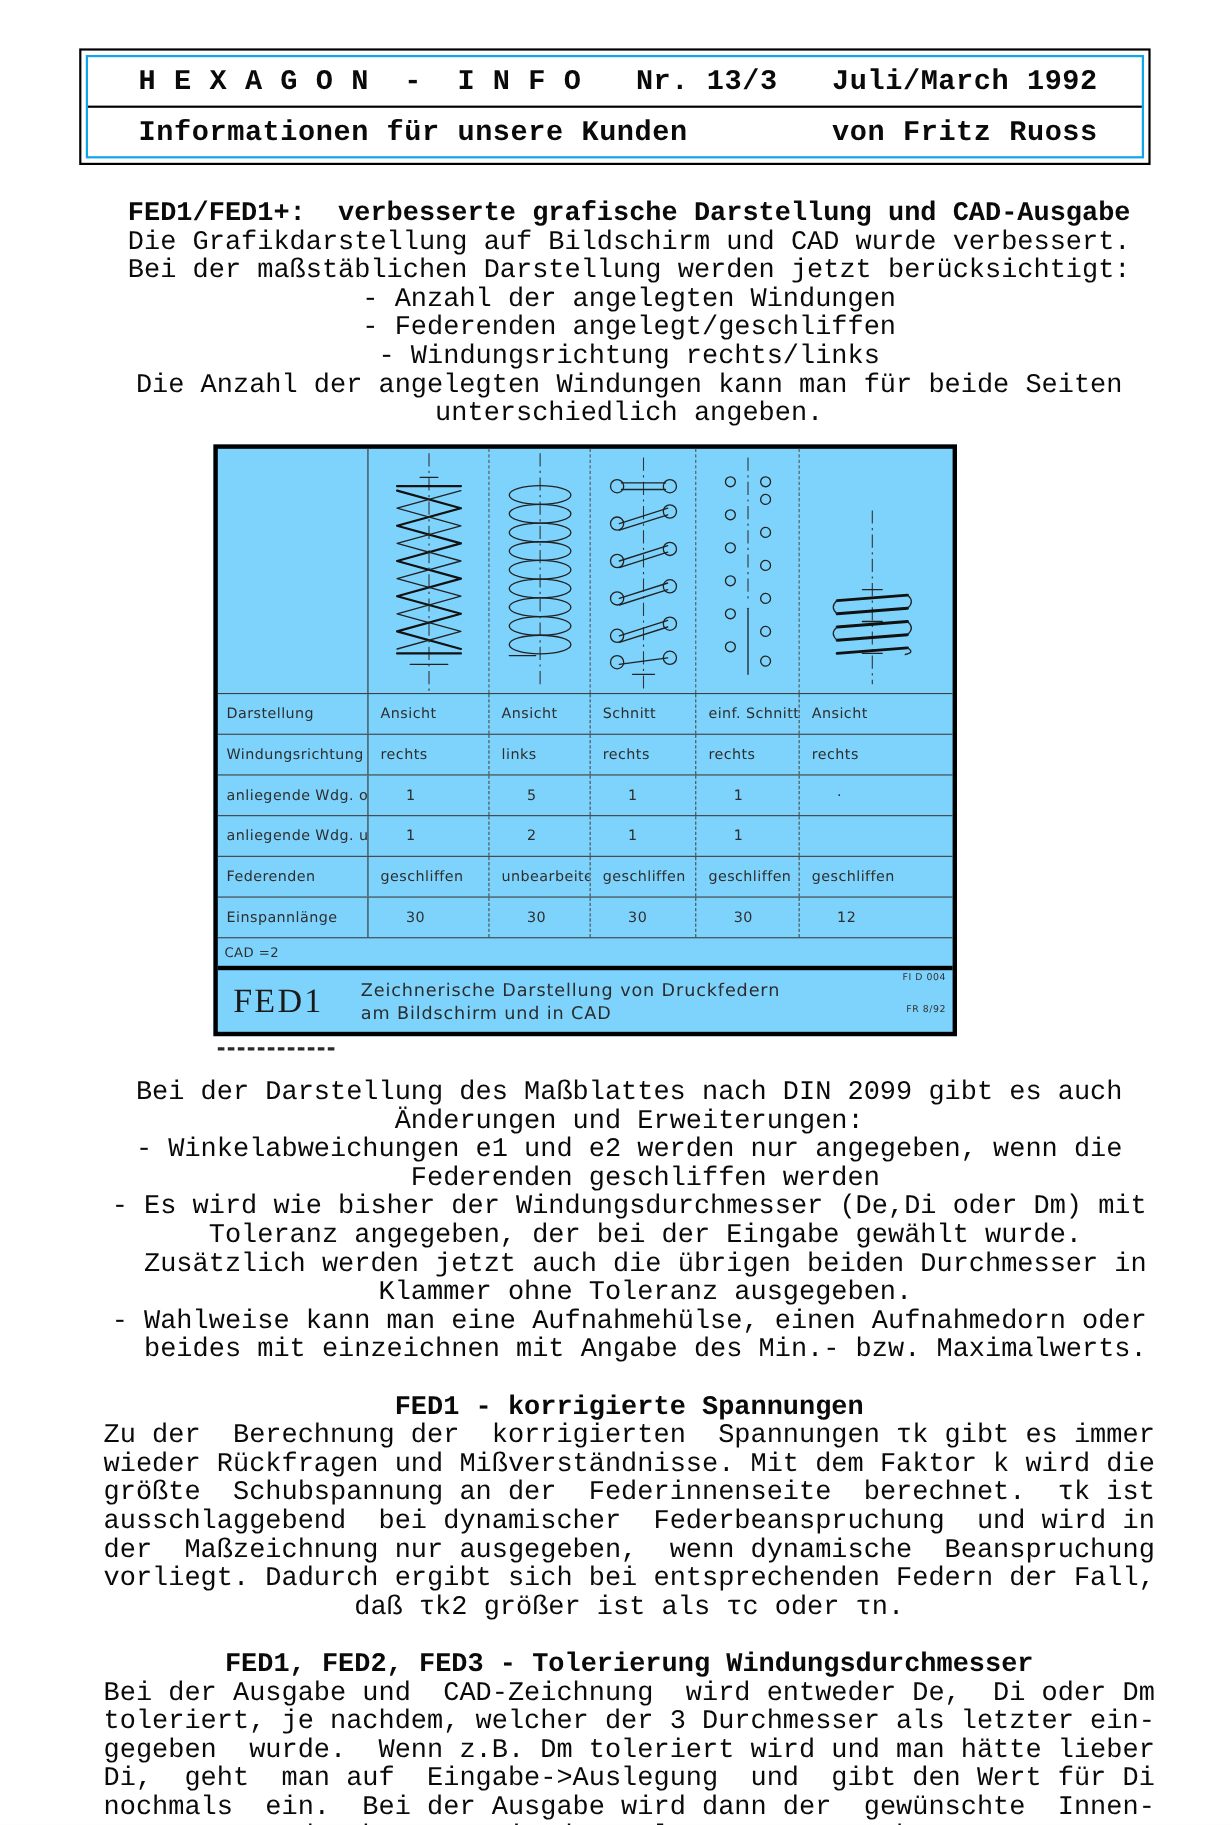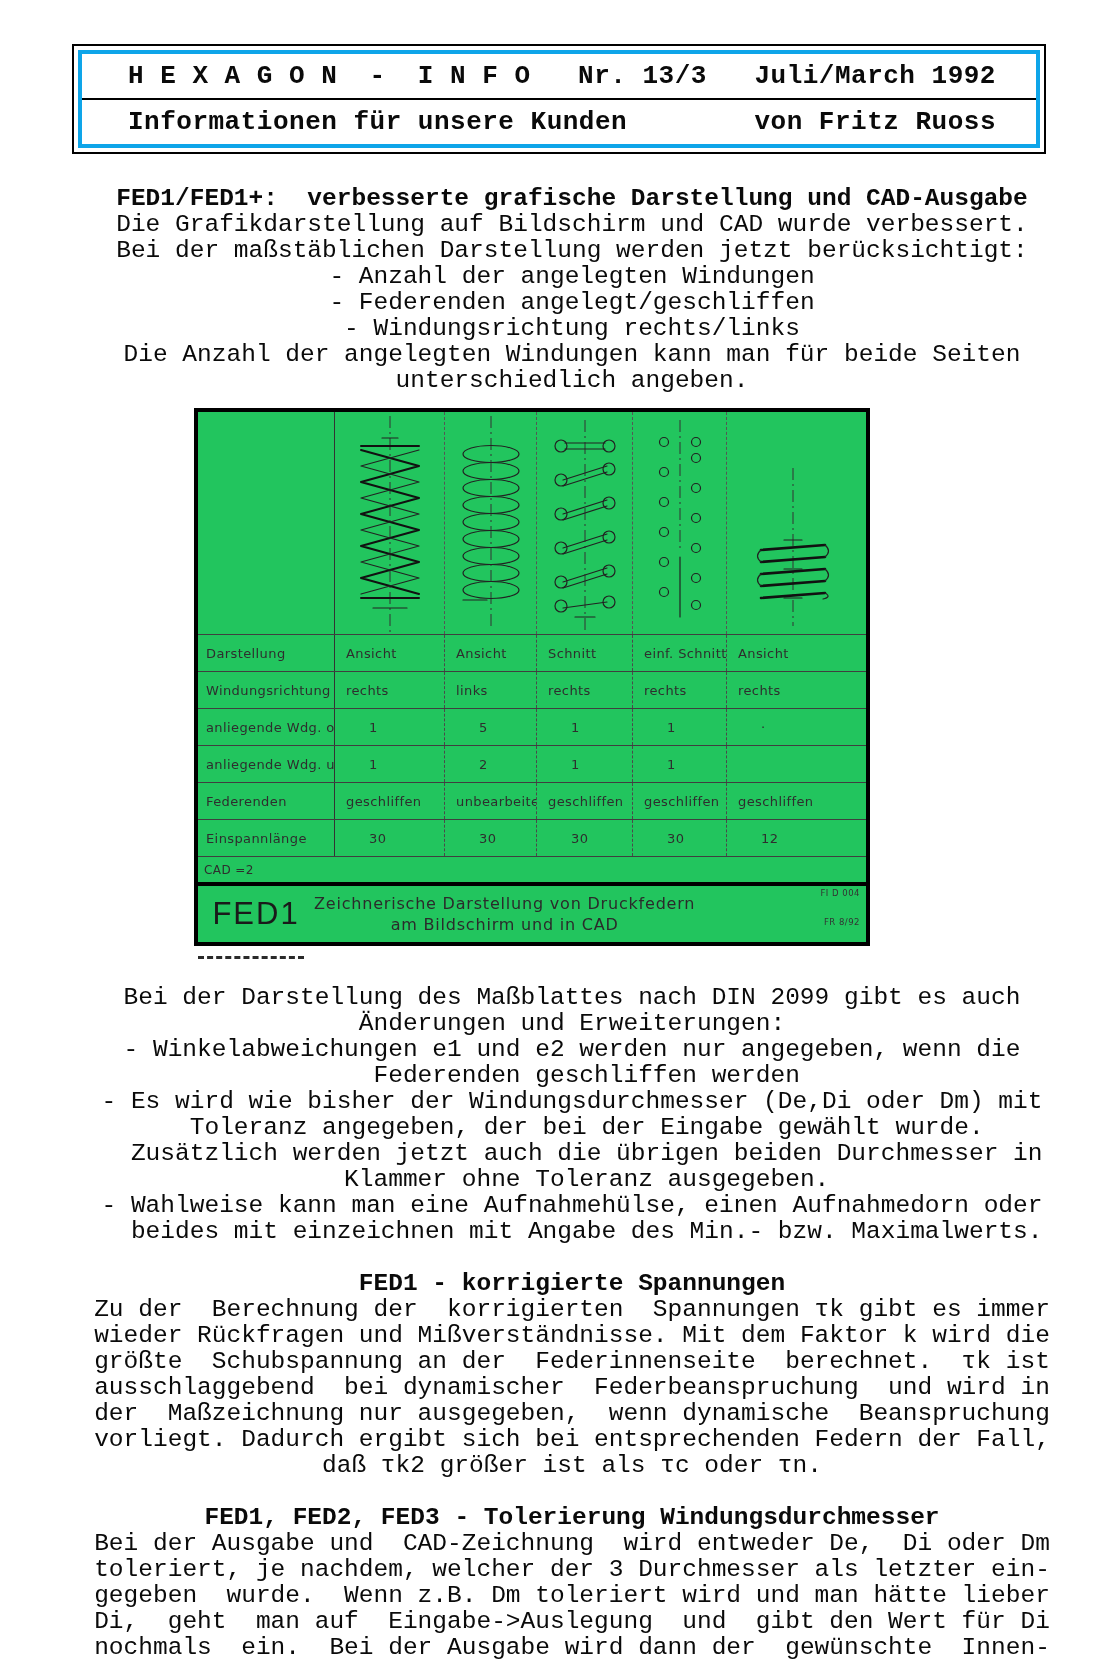--- a/index.html
+++ b/index.html
@@ -11,21 +11,21 @@
     font-family:"Liberation Mono","DejaVu Sans Mono",monospace;
     color:#0a0a0a;
   }
   #content{padding:44px 48px 0 72px;}
   
   .hdr-outer{
     width:962px;
     border:2px solid #000;
     padding:4px;
   }
-  .hdr-inner{border:4px solid #0ea5e9;}
+  .hdr-inner{border:2px solid #0ea5e9;}
   .hdr-row{
     display:flex;justify-content:space-between;align-items:center;
     height:44px;
     padding:0 40px 0 46px;
     font-size:26px;font-weight:600;letter-spacing:0.5px;
     white-space:pre;
   }
   .hdr-row.first{border-bottom:2px solid #000;}
   
   .sect{margin-top:0;text-align:center;}
@@ -35,22 +35,21 @@
   .bodytext{
     font-size:24.5px;line-height:26px;white-space:pre;
   }
   .mt-hdrgap{margin-top:32px;}
   .mt-sect{margin-top:26px;}
   
   #fig{
     margin:14px 0 0 122px;
     width:668px;
     border:4px solid #000;
-    background:#22c55e;
-    text-align:center;
+    background:#7dd3fc;
   }
   .cols{display:grid;grid-template-columns:136px 110px 92px 96px 94px 132px;}
   .drawrow{height:222px;}
   .dcell{position:relative;border-left:1px dashed #555;}
   .dcell.first{border-left:none;}
   .dcell.sol{border-left:1px solid #333;}
   .frow{border-top:1px solid #3f3f3f;height:36px;}
   .fcell{
     display:flex;align-items:center;
     border-left:1px dashed #4a4a4a;
@@ -68,22 +67,22 @@
     font-family:"DejaVu Sans","Liberation Sans",sans-serif;
     font-size:12px;color:#2e2e2e;letter-spacing:0.4px;
   }
   .tblock{
     position:relative;
     border-top:4px solid #000;
     height:56px;
     display:flex;align-items:center;
   }
   .tblock .prog{
-    width:116px;
-    font-family:Liberation Sans, sans-serif;
+    width:116px;padding-left:14px;
+    font-family:Liberation Serif, serif;
     font-size:31px;color:#1a1a1a;letter-spacing:2px;
   }
   .tblock .cap{
     font-family:"DejaVu Sans","Liberation Sans",sans-serif;
     font-size:16px;line-height:21px;color:#2b2b2b;
     letter-spacing:0.8px;white-space:pre;
   }
   .corner{
     position:absolute;right:6px;
     font-family:"DejaVu Sans","Liberation Sans",sans-serif;

